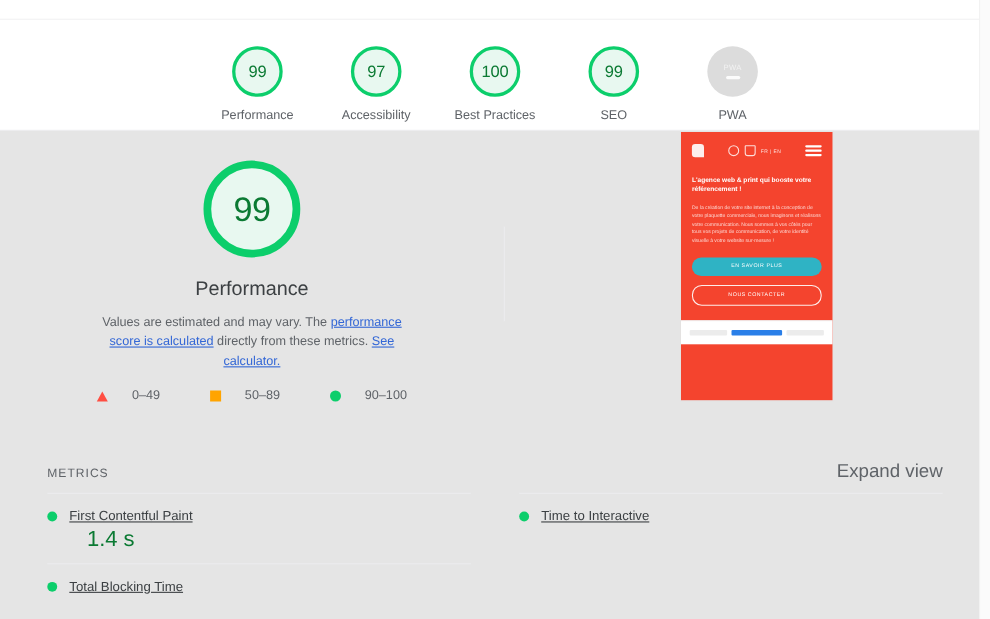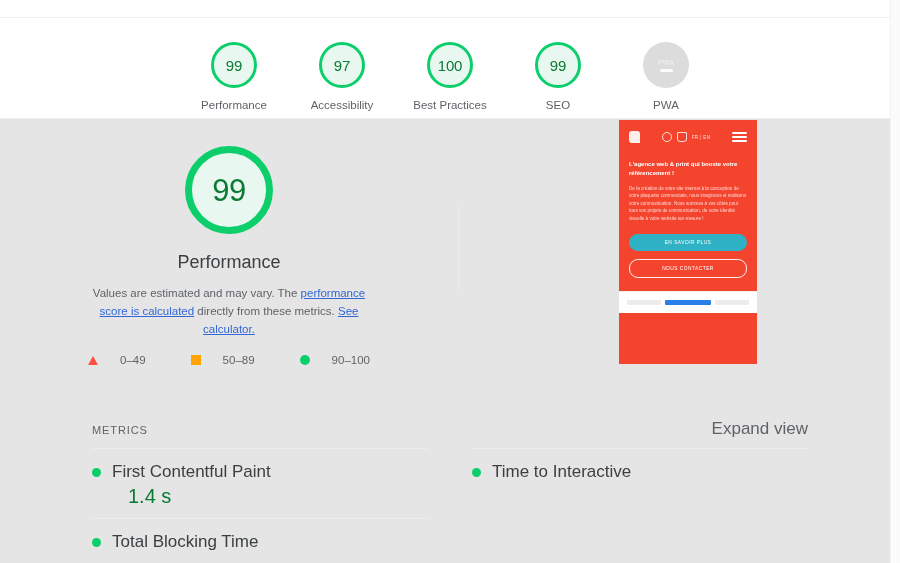--- a/index.html
+++ b/index.html
@@ -305,21 +305,21 @@
   .ph-foot .f-block {
     height: 5px;
     background: #ececec;
     border-radius: 1px;
     flex: 1;
   }
   .ph-foot .f-block.blue { background: #2a7fe8; flex: 1.4; }
 
   
   .metrics-wrap {
-    padding: 0 92px;
+    padding: 0 43px;
     box-sizing: border-box;
   }
   .metrics-head {
     display: flex;
     align-items: baseline;
     justify-content: space-between;
     padding-bottom: 9px;
   }
   .metrics-title {
     font-size: 11px;
@@ -347,22 +347,23 @@
     gap: 11px;
   }
   .m-dot {
     width: 9px;
     height: 9px;
     border-radius: 50%;
     background: #0cce6b;
     flex: none;
   }
   .m-name {
-    font-size: 17px;
+    font-size: 12px;
     color: #3c4043;
+    text-decoration: underline;
   }
   .m-value {
     margin-top: 3px;
     margin-left: 36px;
     font-size: 20px;
     color: #0b7a33;
     font-weight: 300;
   }
 
   

